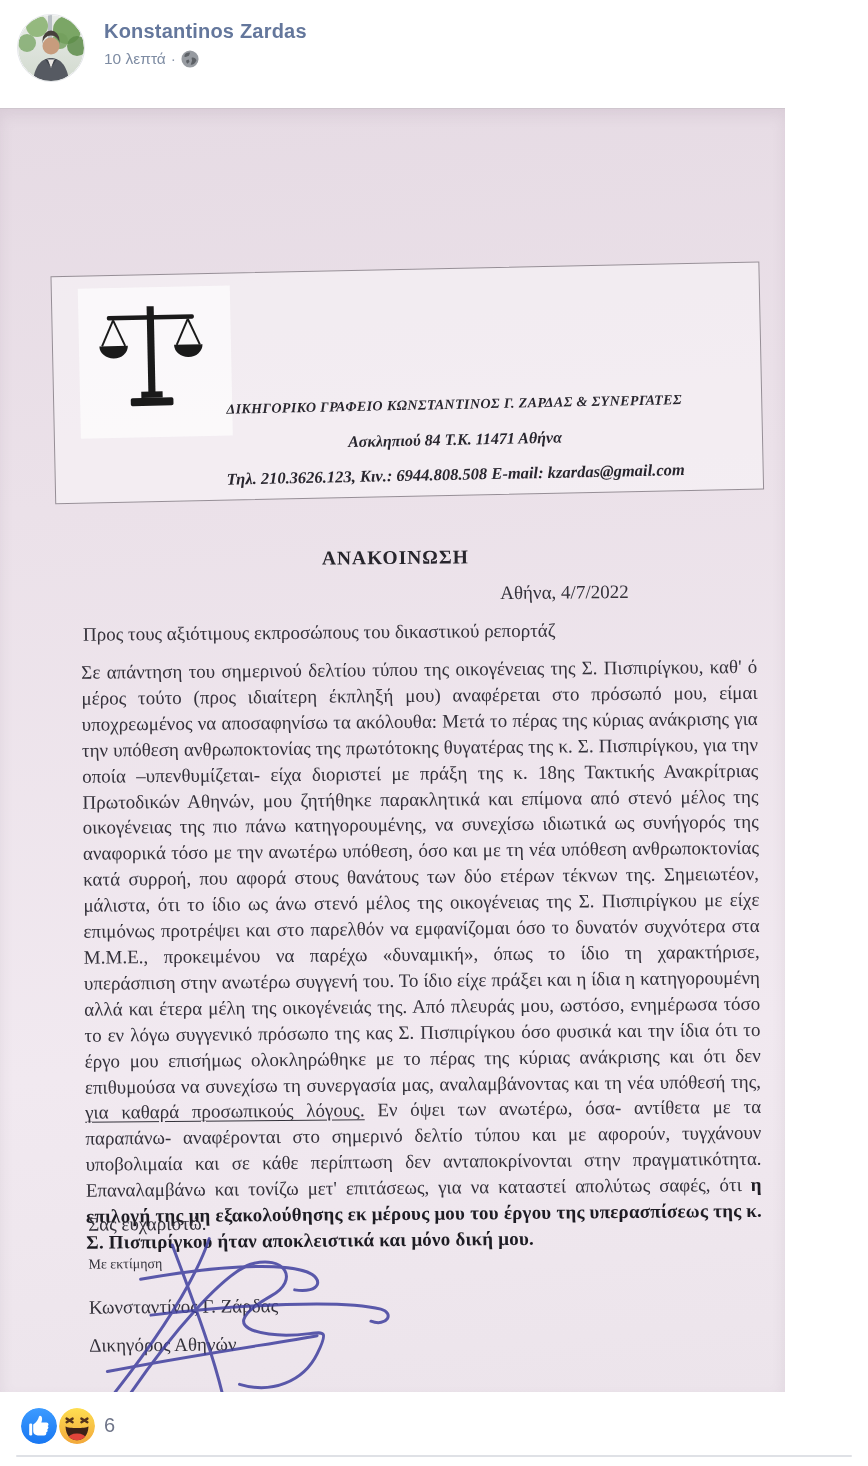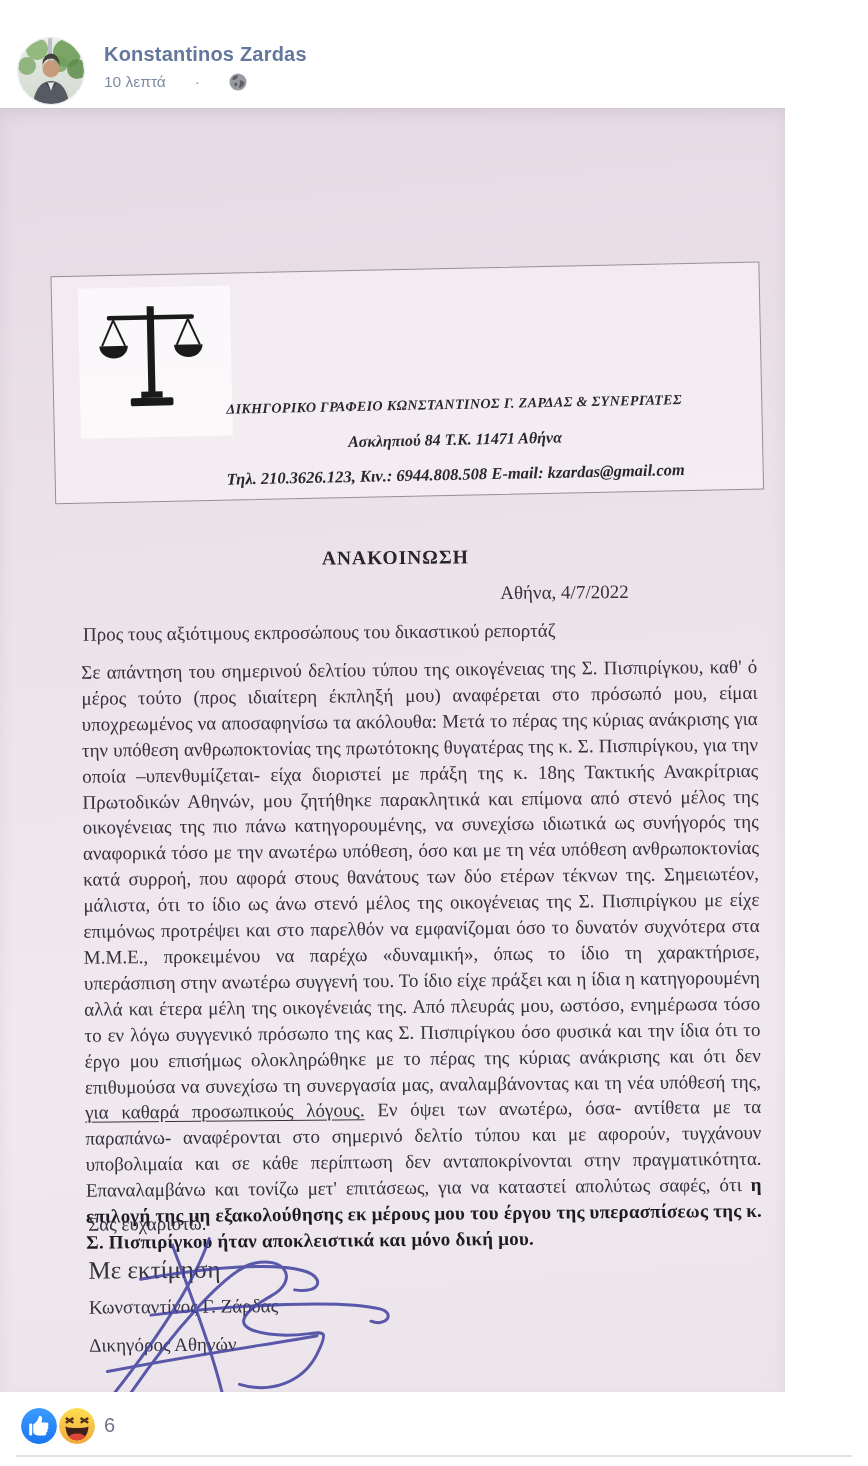--- a/index.html
+++ b/index.html
@@ -1,27 +1,27 @@
 <!DOCTYPE html>
 <html><head>
 <meta charset="utf-8">
 <style>
   html,body{margin:0;padding:0;}
   body{
     width:868px;height:1466px;position:relative;background:#ffffff;
     font-family:"Liberation Sans",sans-serif;overflow:hidden;
   }
   
-  .post-header{position:absolute;top:0;left:0;width:868px;height:108px;background:#fff;margin-top:23px;}
+  .post-header{position:absolute;top:0;left:0;width:868px;height:108px;background:#fff;}
   .avatar{position:absolute;left:17px;top:14px;width:66px;height:66px;border-radius:50%;
     overflow:hidden;border:1px solid #e4e6ea;cursor:pointer;}
   .author-name{position:absolute;left:104px;top:20px;font-size:20px;font-weight:bold;
     color:#64779c;letter-spacing:.2px;cursor:pointer;}
   .post-meta{position:absolute;left:104px;top:50px;display:flex;align-items:center;
-    font-size:15.5px;color:#7e8ca3;gap:24px;}
+    font-size:15.5px;color:#7e8ca3;}
   .post-meta .sep{margin:0 5px;color:#8b97ab;}
   .globe-wrap{width:18px;height:18px;display:inline-block;}
   
   .photo{position:absolute;top:108px;left:0;width:785px;height:1284px;overflow:hidden;
     background:linear-gradient(175deg,#e6dbe4 0%,#ebe1e9 30%,#f1e9f0 72%,#ece4eb 100%);
     border-top:1px solid #cfc6ce;box-shadow:inset 0 6px 14px rgba(120,100,120,.12);cursor:pointer;}
   .doc{position:absolute;inset:0;transform:rotate(-0.5deg);}
   .doc-serif{font-family:"Liberation Serif","DejaVu Serif",serif;}
   
   .letterhead{position:absolute;left:56px;top:160px;width:707px;height:226px;
@@ -36,21 +36,21 @@
   
   .doc-title{position:absolute;left:82px;top:438px;width:630px;text-align:center;
     font-weight:bold;font-size:19.5px;letter-spacing:1px;color:#27252c;}
   .doc-date{position:absolute;top:474px;right:155px;font-size:19px;color:#34323b;}
   .doc-salutation{position:absolute;left:84px;top:512px;font-size:19px;color:#34323b;}
   .doc-body{position:absolute;left:82px;top:548px;width:676px;font-size:19px;
     line-height:25.9px;text-align:justify;color:#34323b;}
   .u-phrase{text-decoration:underline;text-underline-offset:3px;}
   .b-phrase{font-weight:bold;color:#1d1c23;letter-spacing:.2px;}
   .doc-thanks{position:absolute;left:84px;top:1102px;font-size:19px;color:#34323b;}
-  .doc-closing{position:absolute;left:84px;top:1145px;font-size:25px;color:#34323b;}
+  .doc-closing{position:absolute;left:84px;top:1145px;font-size:14px;color:#34323b;}
   .doc-signer{position:absolute;left:84px;top:1185px;font-size:19px;color:#34323b;}
   .doc-signer-title{position:absolute;left:84px;top:1223px;font-size:19px;color:#34323b;}
   .signature{position:absolute;left:68px;top:1122px;width:340px;height:185px;}
   
   .reactions-bar{position:absolute;top:1392px;left:0;width:868px;height:74px;background:#fff;}
   .reaction{position:absolute;top:16px;width:36px;height:36px;border-radius:50%;cursor:pointer;}
   .reaction.like{left:21px;}
   .reaction.haha{left:59px;}
   .reaction-count{position:absolute;left:104px;top:22px;font-size:20px;color:#6f7589;cursor:pointer;}
   .divider{position:absolute;left:16px;right:16px;top:63px;height:2px;background:#dfe1e6;border-radius:1px;}

